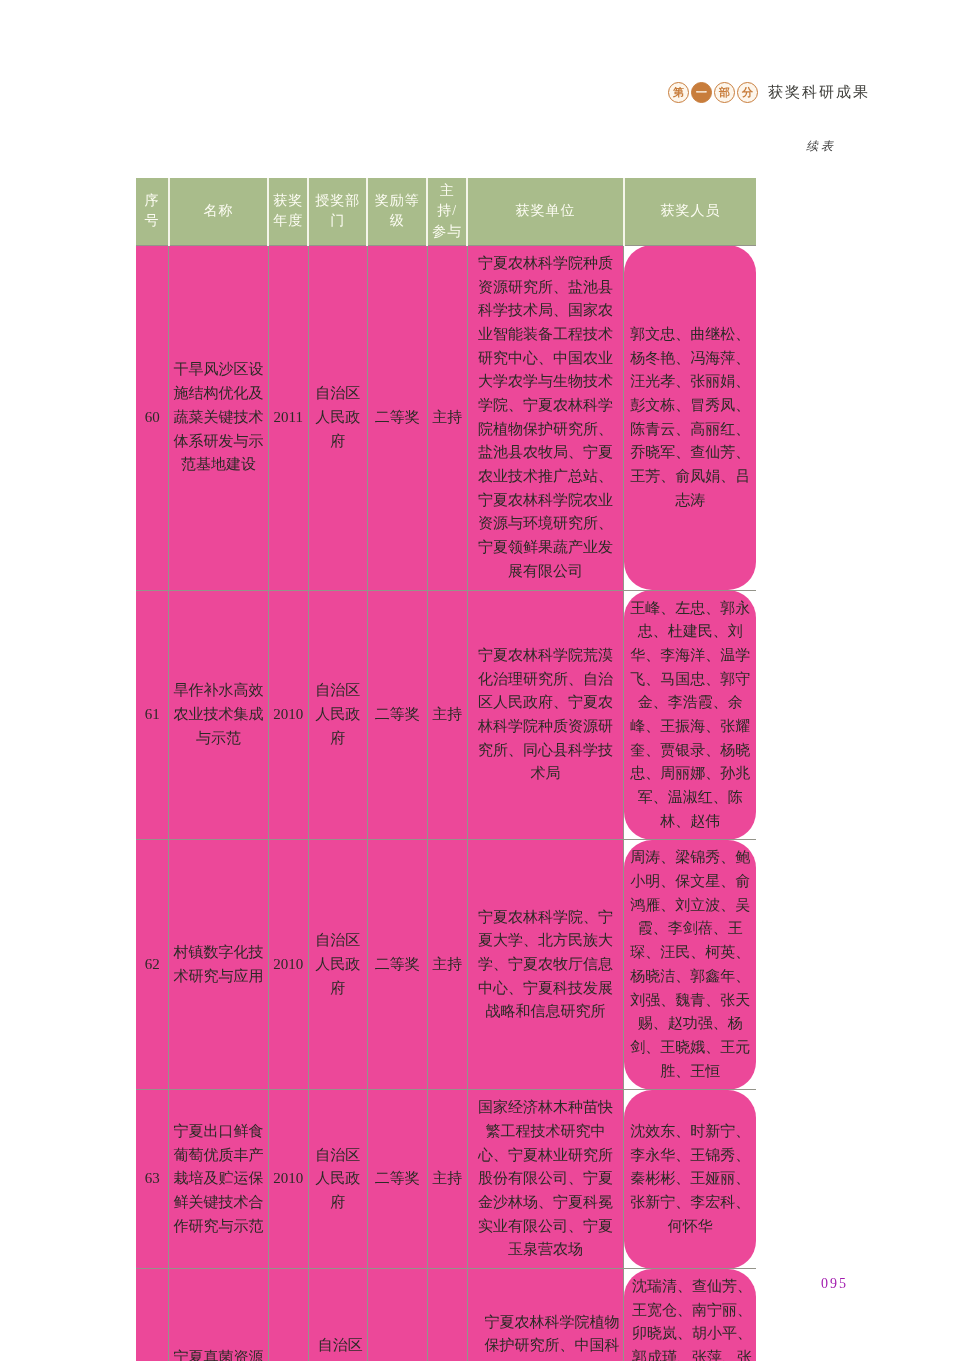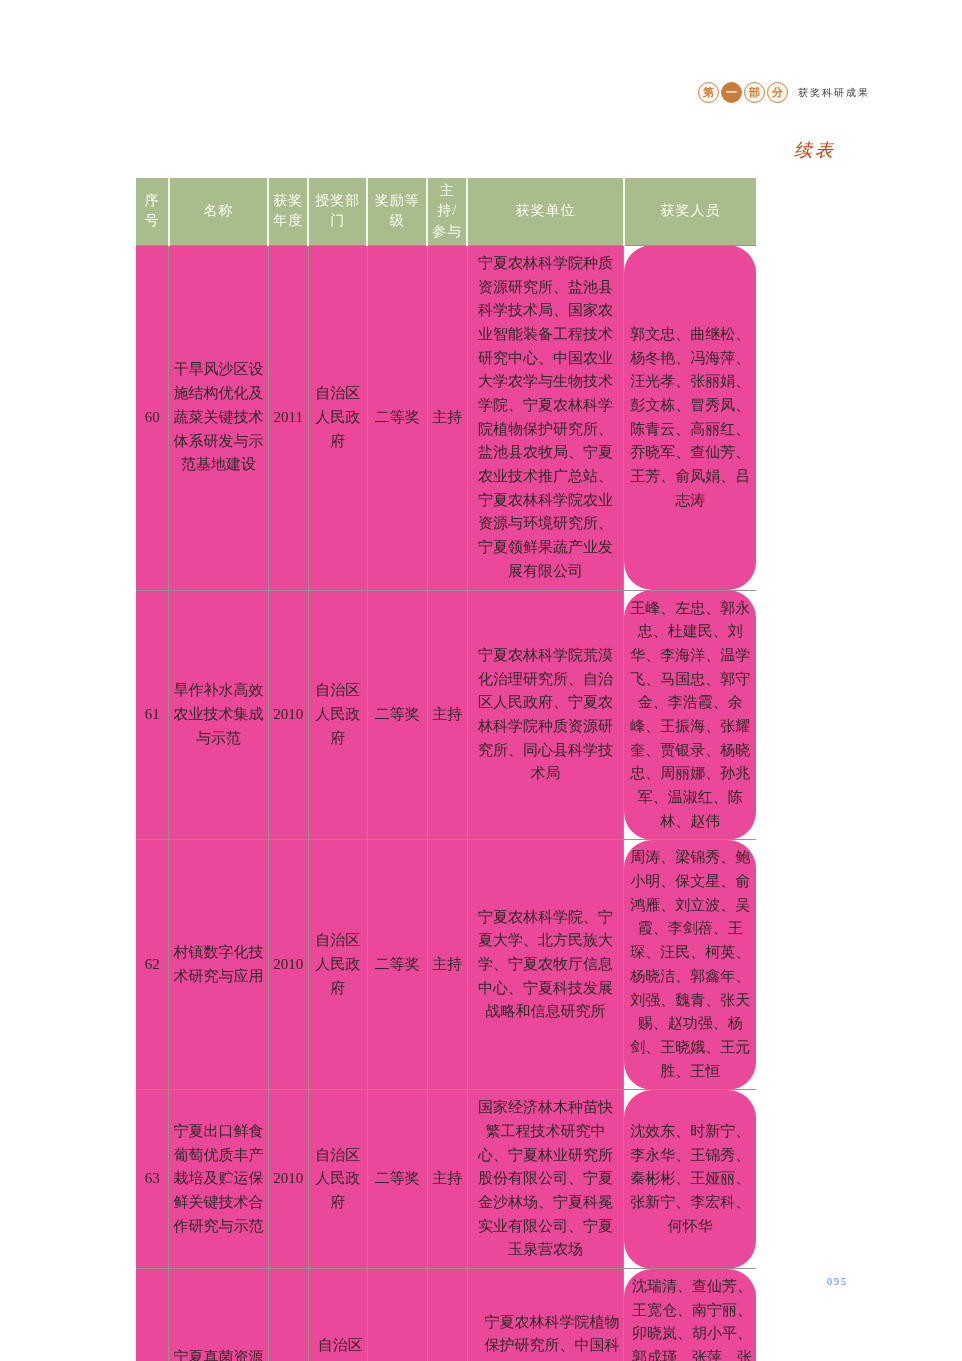--- a/index.html
+++ b/index.html
@@ -37,34 +37,34 @@
     display: inline-flex;
     align-items: center;
     justify-content: center;
     font-weight: bold;
   }
   .coin.solid {
     background: #c87d3c;
     color: #fdf6ec;
   }
   .section-title {
-    font-size: 10px;
+    font-size: 15px;
     color: #3c3c38;
     letter-spacing: 2px;
   }
 
   
   .continued {
     position: absolute;
     top: 138px;
     right: 126px;
-    font-size: 18px;
+    font-size: 12px;
     font-style: italic;
     letter-spacing: 3px;
-    color: #c2410c;
+    color: #404040;
   }
 
   
   .awards-table {
     position: absolute;
     left: 136px;
     top: 178px;
     width: 620px;
     border-collapse: collapse;
     table-layout: fixed;
@@ -102,23 +102,23 @@
   .awards-table tbody tr:nth-child(4) td { height: 142px; }
   .awards-table tbody tr:nth-child(5) td { height: 181px; text-align: right; }
   .c-unit, .c-people { padding: 6px 6px; }
   .c-name { padding: 6px 7px; }
 
   
   .page-number {
     position: absolute;
     top: 1276px;
     right: 114px;
-    font-size: 10px;
+    font-size: 14px;
     letter-spacing: 2px;
-    color: #3b82f6;
+    color: #a21caf;
   }
 </style>
 </head>
 <body>
 
 <div class="page">
 
   <div class="page-header">
     <span class="badge">
       <span class="coin">第</span>

